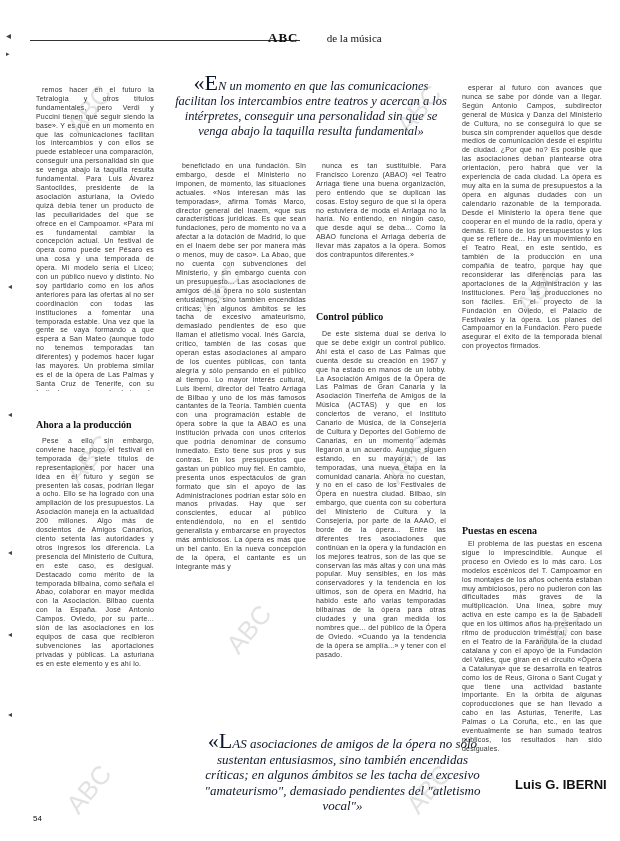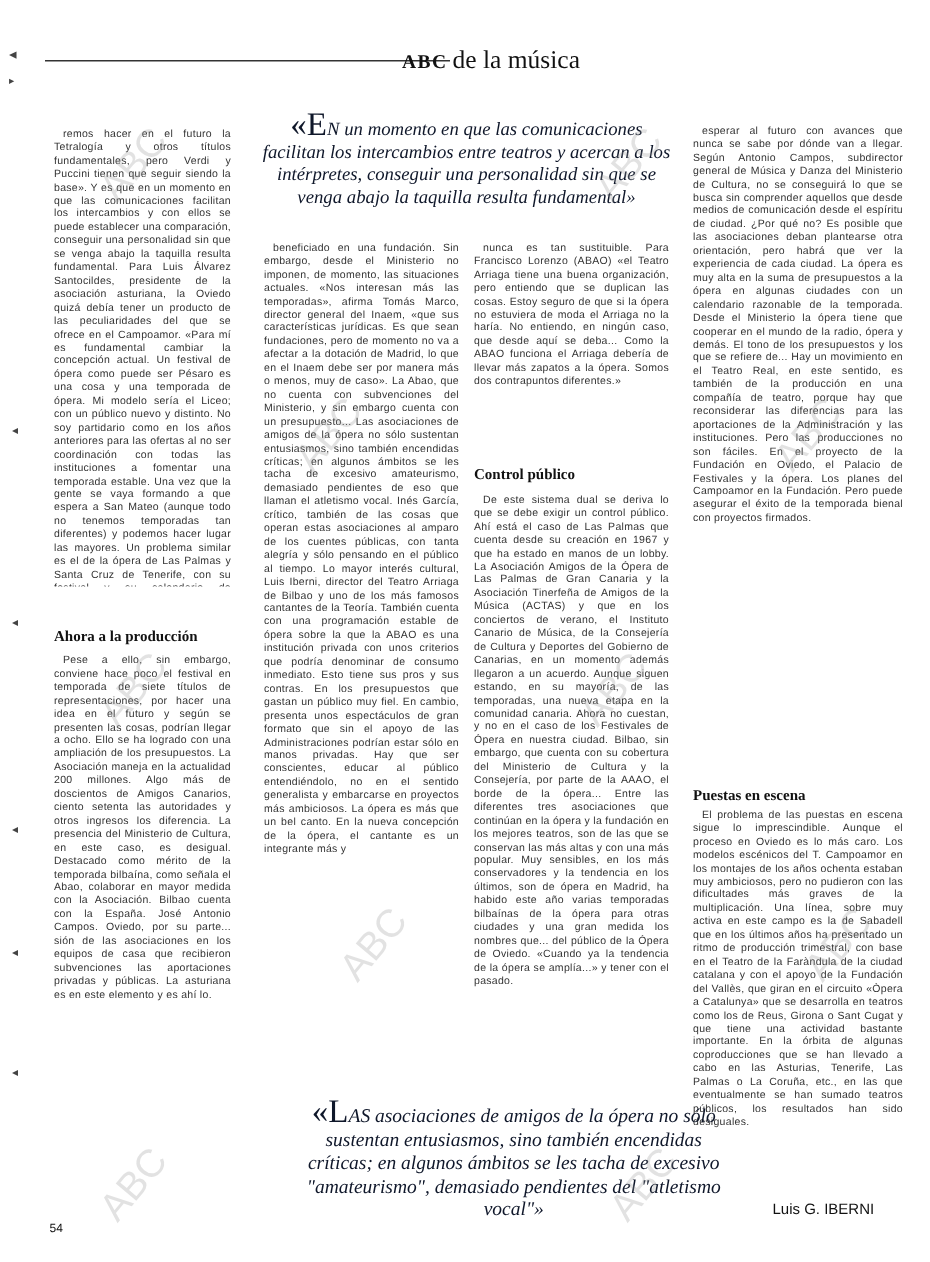--- a/index.html
+++ b/index.html
@@ -1,39 +1,39 @@
 <!DOCTYPE html>
 <html><head>
 <meta charset="utf-8">
 <style>
   html,body{margin:0;padding:0;background:#fff;}
   body{width:620px;height:841px;position:relative;overflow:hidden;font-family:"Liberation Sans",sans-serif;color:#111;}
   .header{position:absolute;left:30px;top:30px;width:420px;height:14px;}
   .header .rule{position:absolute;left:0;right:150px;top:10px;border-top:1px solid #333;}
   .header .title{position:absolute;left:238px;top:0;font-family:"Liberation Serif",serif;font-size:13px;white-space:nowrap;}
   .header .title b{font-weight:bold;letter-spacing:1px;font-size:13px;}
-  .header .title span{font-size:17px;}
+  .header .title span{font-size:11px;margin-left:25px;}
   .pull{position:absolute;font-family:"Liberation Serif",serif;font-style:italic;font-weight:normal;text-align:center;color:#0f172a;}
   .pull1{left:172px;top:75px;width:278px;font-size:12.5px;line-height:15px;}
   .pull2{left:172px;top:733px;width:285px;font-size:13px;line-height:15.5px;margin-left:28px;}
   .pull .cap{font-size:22px;font-style:normal;}
   .col{position:absolute;font-family:"Liberation Sans",sans-serif;font-size:7px;line-height:8.9px;color:#333;text-align:justify;overflow:hidden;letter-spacing:0.2px;}
   .col p{margin:0 0 0 0;text-indent:6px;}
   .c1a{left:36px;top:86px;width:118px;height:305px;}
   .c1b{left:36px;top:437px;width:118px;height:367px;}
   .c2{left:176px;top:162px;width:130px;height:550px;}
   .c3a{left:316px;top:162px;width:130px;height:128px;}
   .c3b{left:316px;top:330px;width:130px;height:385px;}
   .c4a{left:462px;top:84px;width:140px;height:420px;}
   .c4b{left:462px;top:540px;width:140px;height:245px;}
   .sub{position:absolute;font-family:"Liberation Serif",serif;font-weight:bold;font-size:10px;text-align:left;color:#111;}
   .sub1{left:36px;top:419px;width:118px;}
   .sub2{left:316px;top:311px;width:130px;}
   .sub3{left:462px;top:525px;width:140px;}
-  .byline{position:absolute;left:515px;top:801px;font-size:10px;font-weight:normal;font-family:"Liberation Sans",sans-serif;}
+  .byline{position:absolute;left:515px;top:777px;font-size:13px;font-weight:bold;font-family:"Liberation Sans",sans-serif;}
   .pageno{position:absolute;left:33px;top:814px;font-size:8px;font-weight:normal;}
   .mark{position:absolute;font-size:10px;color:#444;}
   .wm{position:absolute;font-family:"Liberation Sans",sans-serif;font-size:26px;color:rgba(150,150,150,0.28);transform:rotate(-50deg);transform-origin:left top;pointer-events:none;}
 </style>
 </head>
 <body>
 
 <div class="header">
   <div class="rule"></div>
   <div class="title">

